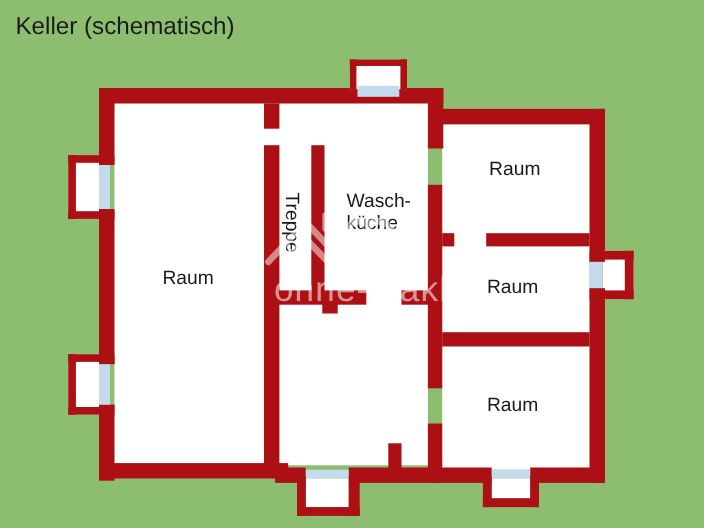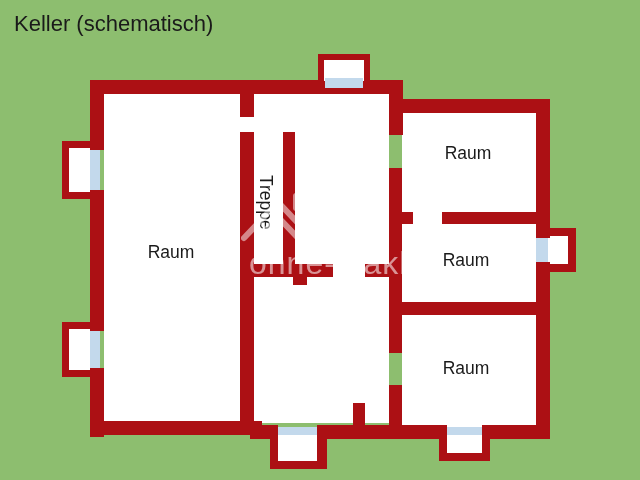--- a/index.html
+++ b/index.html
@@ -94,20 +94,21 @@
   <div class="wall" style="left:270px;top:461px;width:57px;height:8px"></div>
 
   <div class="glass" style="left:447px;top:427px;width:35px;height:8px"></div>
   <div class="floor" style="left:447px;top:435px;width:35px;height:18px"></div>
   <div class="wall" style="left:439px;top:433px;width:8px;height:28px"></div>
   <div class="wall" style="left:482px;top:433px;width:8px;height:28px"></div>
   <div class="wall" style="left:439px;top:453px;width:51px;height:8px"></div>
 
   <div class="label" style="left:131px;top:242px;width:80px">Raum</div>
   <div class="label vertical" style="left:254px;top:162px;width:24px;height:80px">Treppe</div>
+  <div class="label" style="left:315px;top:172px;width:70px;text-align:left"><span>Wasch-</span><br><span>küche</span></div>
   <div class="label" style="left:428px;top:143px;width:80px">Raum</div>
   <div class="label" style="left:426px;top:250px;width:80px">Raum</div>
   <div class="label" style="left:426px;top:358px;width:80px">Raum</div>
 
   <div class="abs wm-icon">
     <svg width="125" height="64" viewBox="0 0 125 64" fill="none" stroke="#ffffff" stroke-width="6" stroke-linecap="round" stroke-linejoin="round">
       <polyline points="6,50 40,14 74,50"></polyline>
       <polyline points="20,50 40,29 60,50"></polyline>
       <line x1="58" y1="20" x2="58" y2="8"></line>
       <path d="M97 56 C84 44, 76 36, 76 26 C76 18, 82 13, 89 13 C93 13, 96 15, 97 19 C98 15, 101 13, 105 13 C112 13, 118 18, 118 26 C118 36, 110 44, 97 56 Z"></path>

